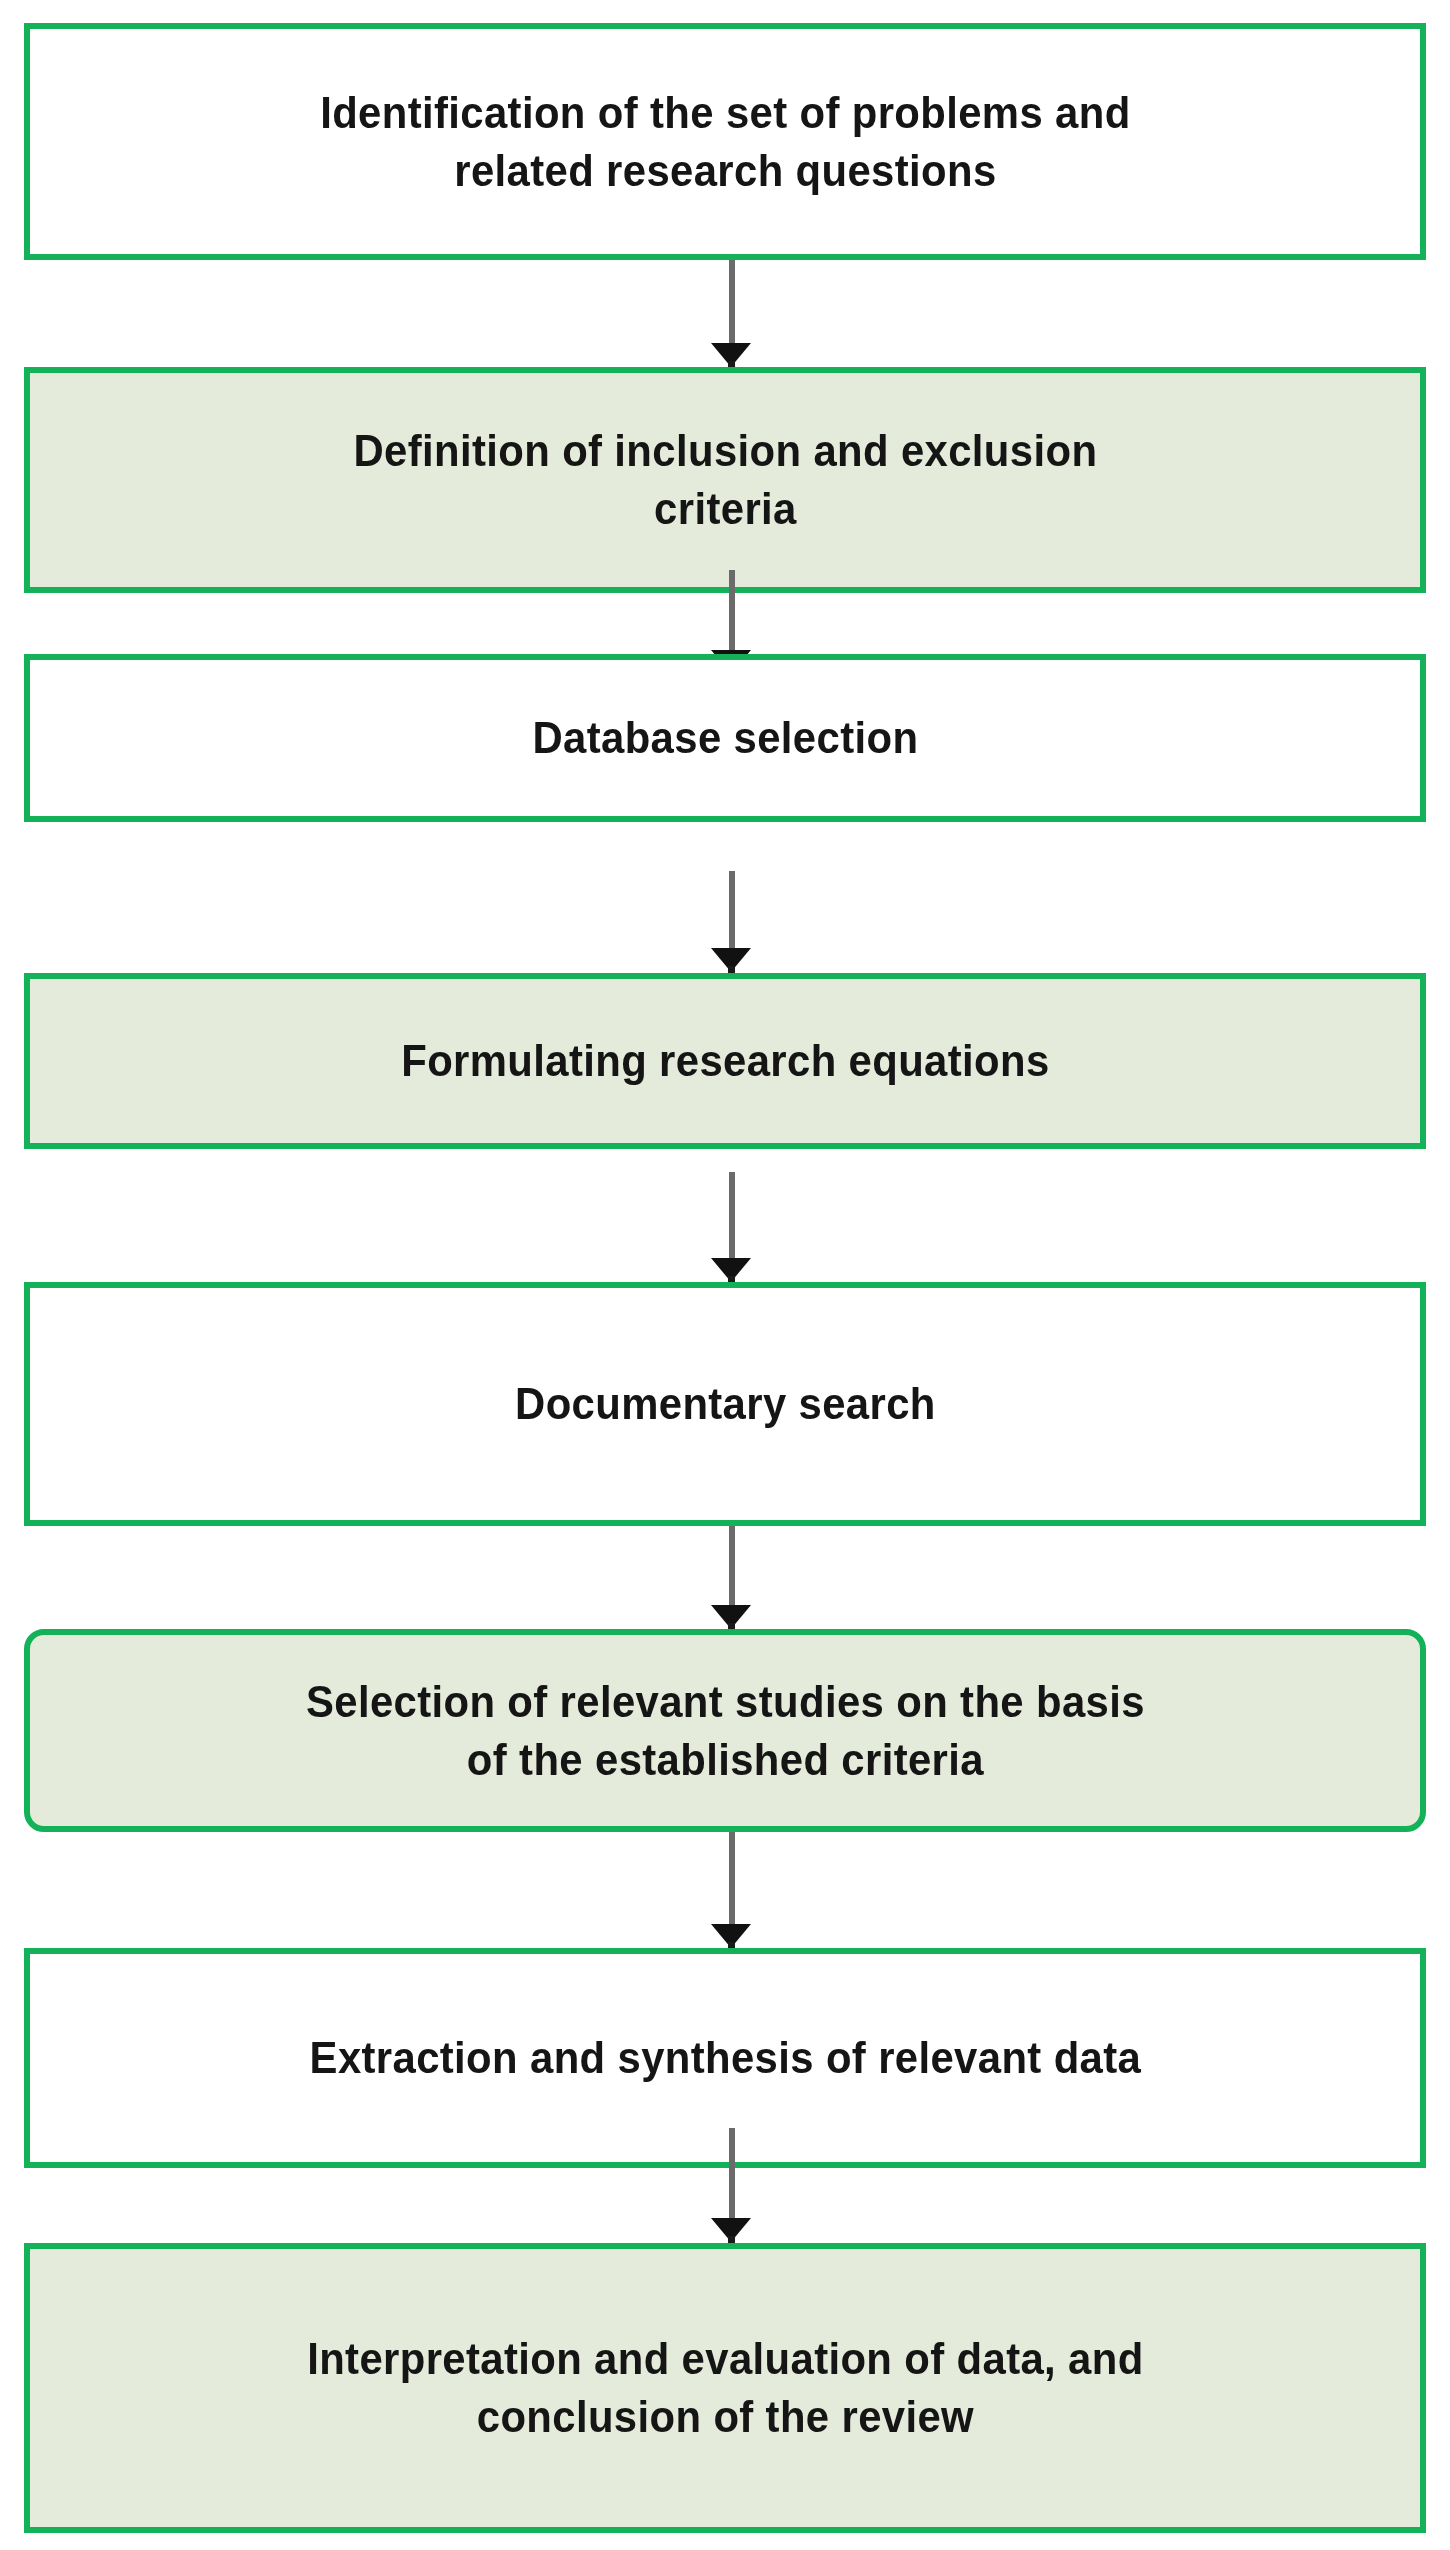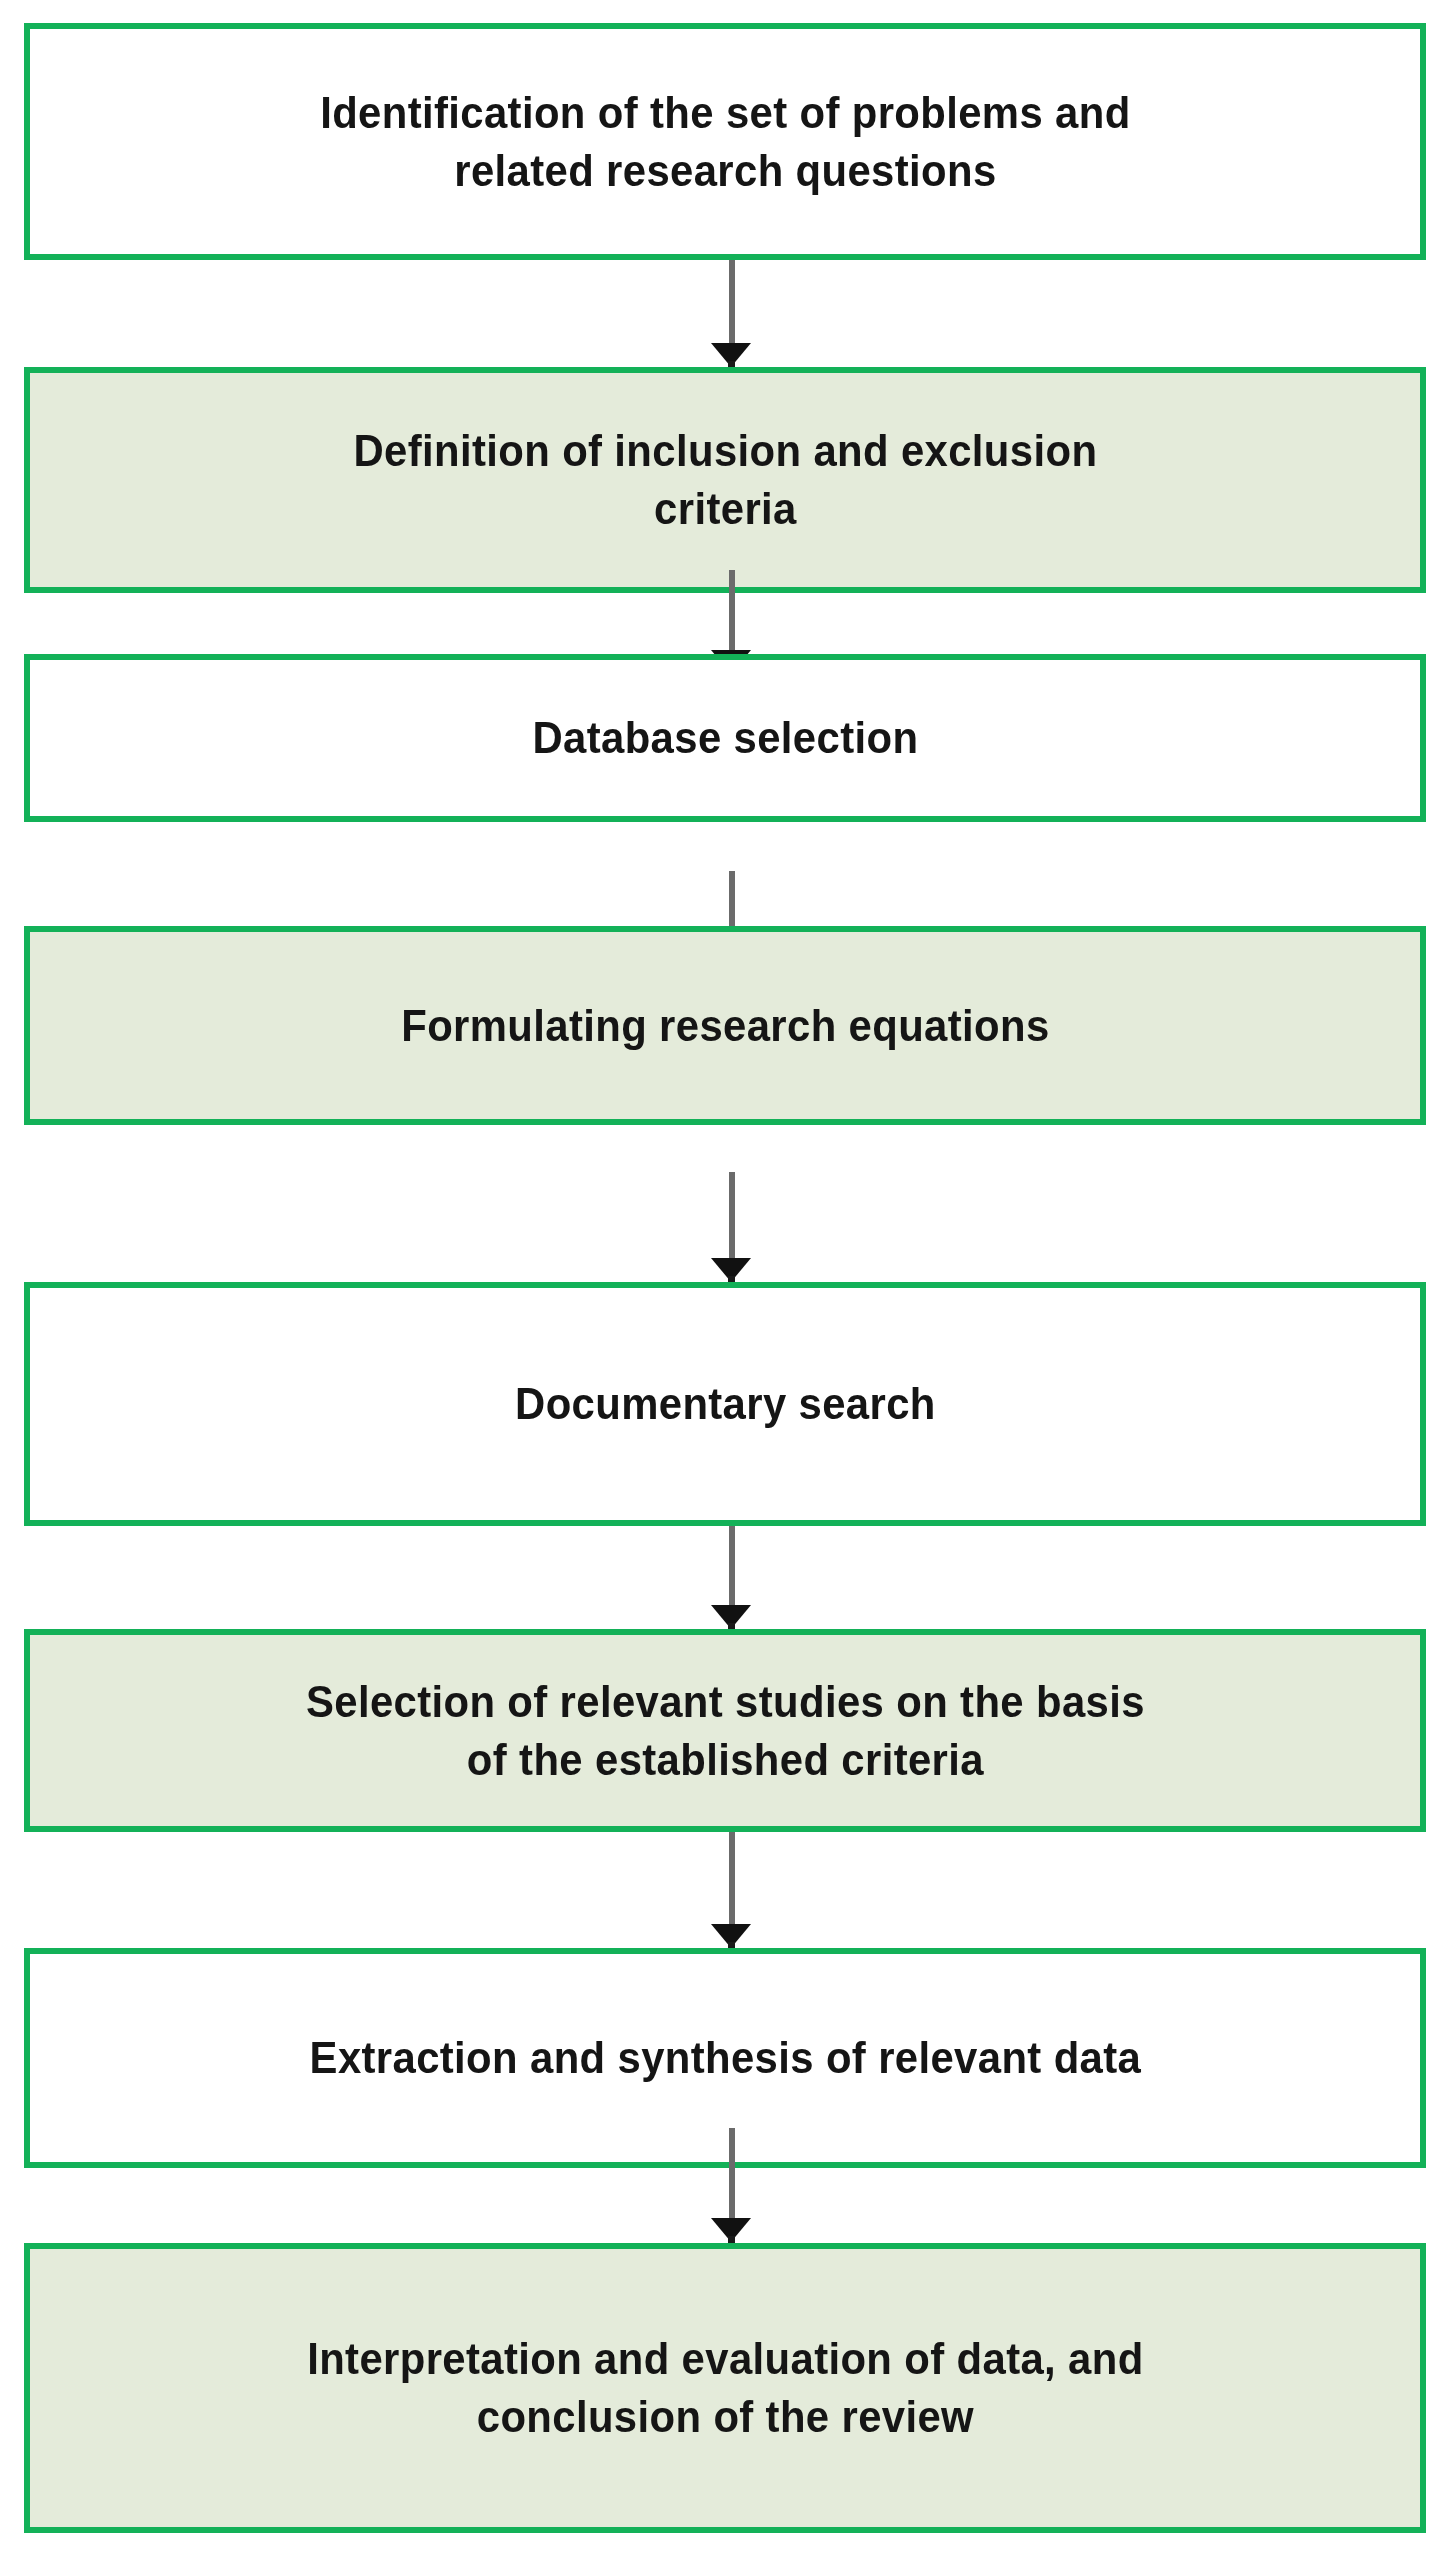--- a/index.html
+++ b/index.html
@@ -116,41 +116,41 @@
   <div class="node fill-white" style="top:654px;height:168px;">
     <span class="node-label">Database  selection</span>
   </div>
 
   <div class="connector" style="top:871px;height:101px;">
     <span class="shaft"></span>
     <span class="head"></span>
     <span class="head-stem"></span>
   </div>
 
-  <div class="node fill-green" style="top:926px;height:199px;">
+  <div class="node fill-green" style="top:973px;height:176px;">
     <span class="node-label">Formulating  research  equations</span>
   </div>
 
   <div class="connector" style="top:1172px;height:110px;">
     <span class="shaft"></span>
     <span class="head"></span>
     <span class="head-stem"></span>
   </div>
 
   <div class="node fill-white" style="top:1282px;height:244px;">
     <span class="node-label">Documentary  search</span>
   </div>
 
   <div class="connector" style="top:1526px;height:103px;">
     <span class="shaft"></span>
     <span class="head"></span>
     <span class="head-stem"></span>
   </div>
 
-  <div class="node fill-green" style="top:1629px;height:203px;">
+  <div class="node fill-green" style="top:1629px;height:203px;border-radius:20px;">
     <span class="node-label">Selection  of relevant  studies  on the basis
 of the established  criteria</span>
   </div>
 
   <div class="connector" style="top:1832px;height:116px;">
     <span class="shaft"></span>
     <span class="head"></span>
     <span class="head-stem"></span>
   </div>
 

